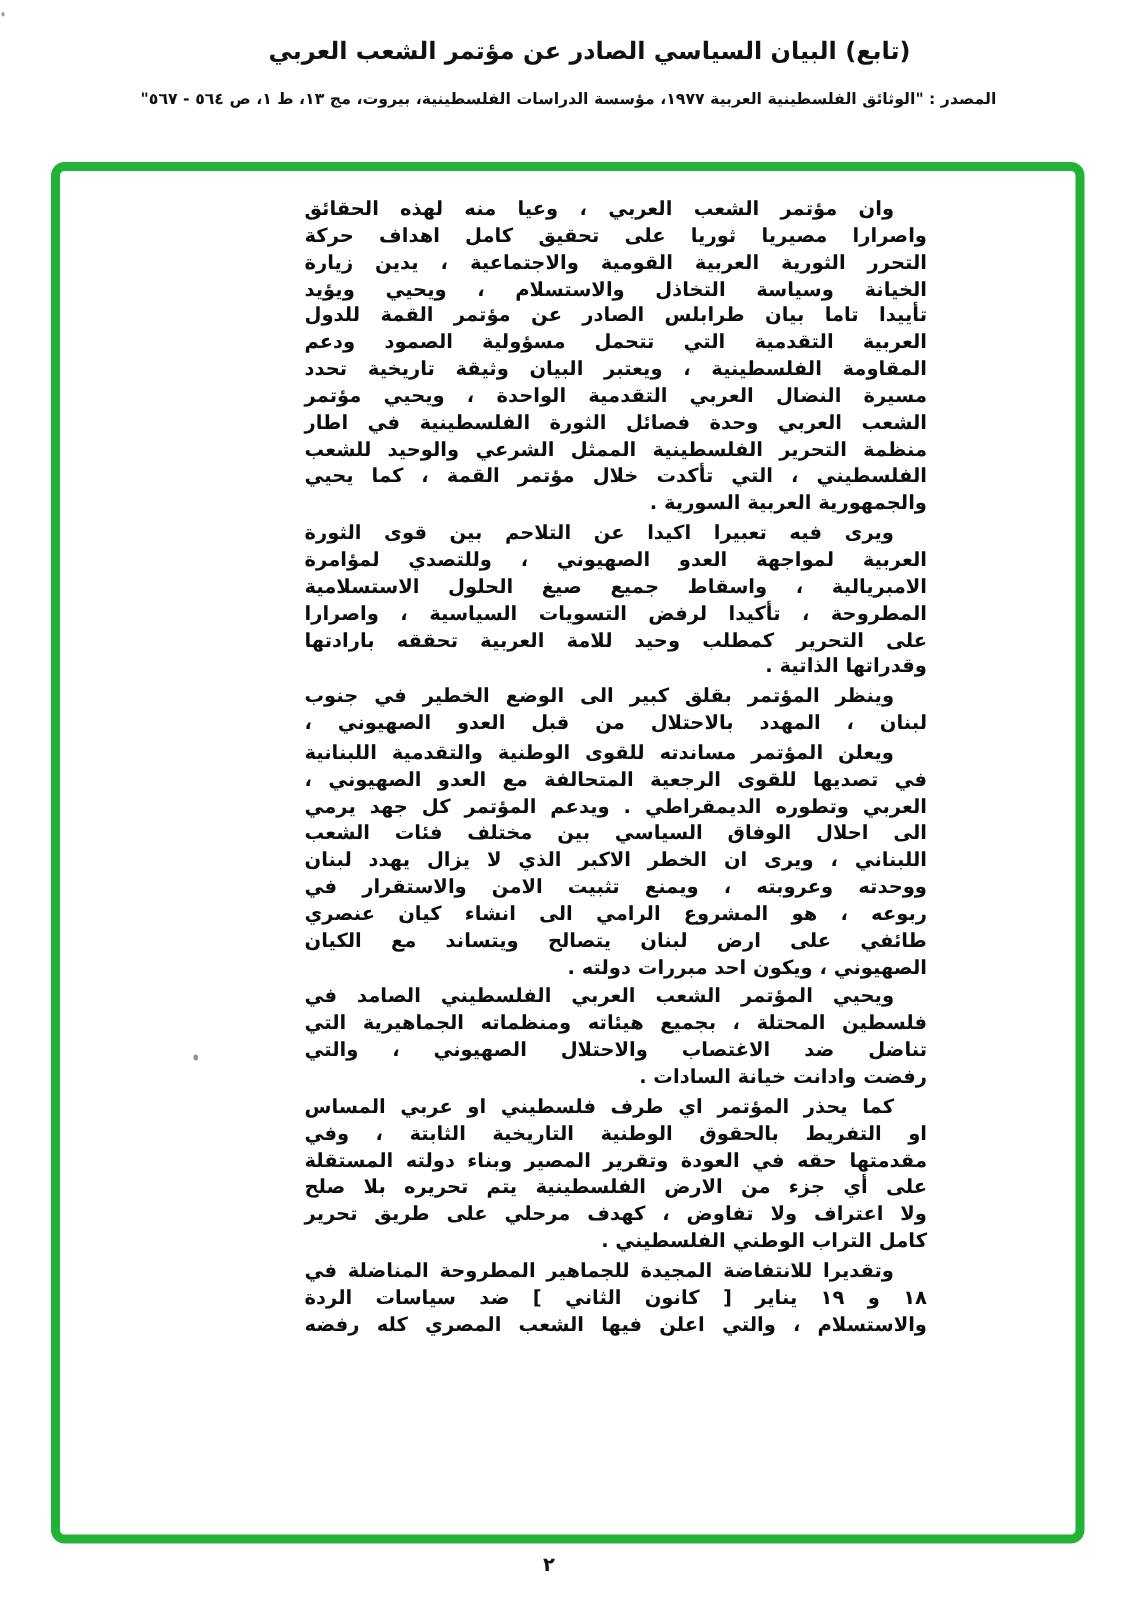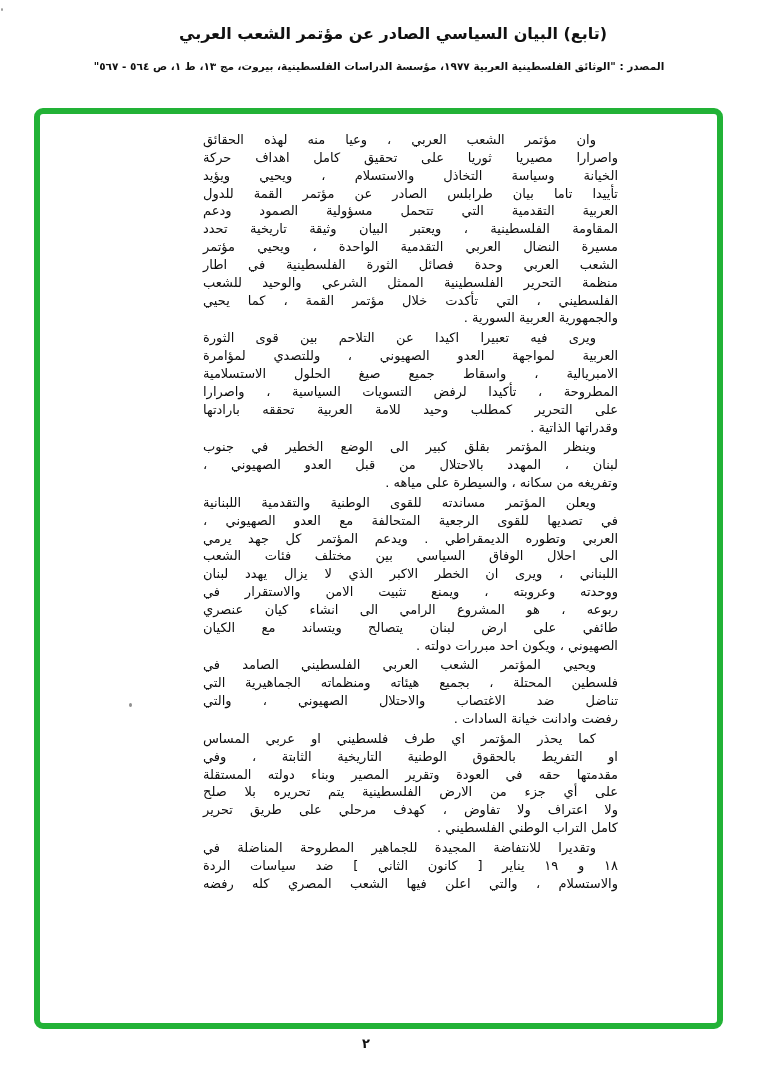--- a/index.html
+++ b/index.html
@@ -16,21 +16,21 @@
     position:absolute;top:60px;left:0;width:758px;text-align:center;
     direction:rtl;font-size:10.5px;font-weight:bold;color:#111;
   }
   .green-frame{
     position:absolute;left:34px;top:108px;width:689px;height:921px;
     box-sizing:border-box;border:6px solid #22b236;border-radius:9px;
     background:transparent;
   }
   .doc-body{
     position:absolute;left:203px;top:131px;width:415px;
-    direction:rtl;font-size:13px;line-height:17.85px;font-weight:normal;
+    direction:rtl;font-size:13px;line-height:17.85px;font-weight:bold;
     color:#0d0d0d;
   }
   .para{margin:0 0 2px 0;}
   .line{
     text-align:justify;text-align-last:justify;
     height:17.85px;overflow:visible;
   }
   .line.first{padding-right:22px;}
   .line.last{text-align-last:right;}
   .page-number{
@@ -46,20 +46,21 @@
 
 <div class="page-title">(تابع) البيان السياسي الصادر عن مؤتمر الشعب العربي</div>
 <div class="source-line">المصدر : "الوثائق الفلسطينية العربية ١٩٧٧، مؤسسة الدراسات الفلسطينية، بيروت، مج ١٣، ط ١، ص ٥٦٤ - ٥٦٧"</div>
 
 <div class="green-frame" style="border-color: rgb(34, 178, 54);"></div>
 
 <div class="doc-body">
     <div class="para">
       <div class="line first">وان مؤتمر الشعب العربي ، وعيا منه لهذه الحقائق</div>
       <div class="line">واصرارا مصيريا ثوريا على تحقيق كامل اهداف حركة</div>
+      <div class="line">التحرر الثورية العربية القومية والاجتماعية ، يدين زيارة</div>
       <div class="line">الخيانة وسياسة التخاذل والاستسلام ، ويحيي ويؤيد</div>
       <div class="line">تأييدا تاما بيان طرابلس الصادر عن مؤتمر القمة للدول</div>
       <div class="line">العربية التقدمية التي تتحمل مسؤولية الصمود ودعم</div>
       <div class="line">المقاومة الفلسطينية ، ويعتبر البيان وثيقة تاريخية تحدد</div>
       <div class="line">مسيرة النضال العربي التقدمية الواحدة ، ويحيي مؤتمر</div>
       <div class="line">الشعب العربي وحدة فصائل الثورة الفلسطينية في اطار</div>
       <div class="line">منظمة التحرير الفلسطينية الممثل الشرعي والوحيد للشعب</div>
       <div class="line">الفلسطيني ، التي تأكدت خلال مؤتمر القمة ، كما يحيي</div>
       <div class="line last">والجمهورية العربية السورية .</div>
     </div>
@@ -67,21 +68,20 @@
       <div class="line first">ويرى فيه تعبيرا اكيدا عن التلاحم بين قوى الثورة</div>
       <div class="line">العربية لمواجهة العدو الصهيوني ، وللتصدي لمؤامرة</div>
       <div class="line">الامبريالية ، واسقاط جميع صيغ الحلول الاستسلامية</div>
       <div class="line">المطروحة ، تأكيدا لرفض التسويات السياسية ، واصرارا</div>
       <div class="line">على التحرير كمطلب وحيد للامة العربية تحققه بارادتها</div>
       <div class="line last">وقدراتها الذاتية .</div>
     </div>
     <div class="para">
       <div class="line first">وينظر المؤتمر بقلق كبير الى الوضع الخطير في جنوب</div>
       <div class="line">لبنان ، المهدد بالاحتلال من قبل العدو الصهيوني ،</div>
-      <div class="line last">وتفريغه من سكانه ، والسيطرة على مياهه .</div>
     </div>
     <div class="para">
       <div class="line first">ويعلن المؤتمر مساندته للقوى الوطنية والتقدمية اللبنانية</div>
       <div class="line">في تصديها للقوى الرجعية المتحالفة مع العدو الصهيوني ،</div>
       <div class="line">العربي وتطوره الديمقراطي . ويدعم المؤتمر كل جهد يرمي</div>
       <div class="line">الى احلال الوفاق السياسي بين مختلف فئات الشعب</div>
       <div class="line">اللبناني ، ويرى ان الخطر الاكبر الذي لا يزال يهدد لبنان</div>
       <div class="line">ووحدته وعروبته ، ويمنع تثبيت الامن والاستقرار في</div>
       <div class="line">ربوعه ، هو المشروع الرامي الى انشاء كيان عنصري</div>
       <div class="line">طائفي على ارض لبنان يتصالح ويتساند مع الكيان</div>

